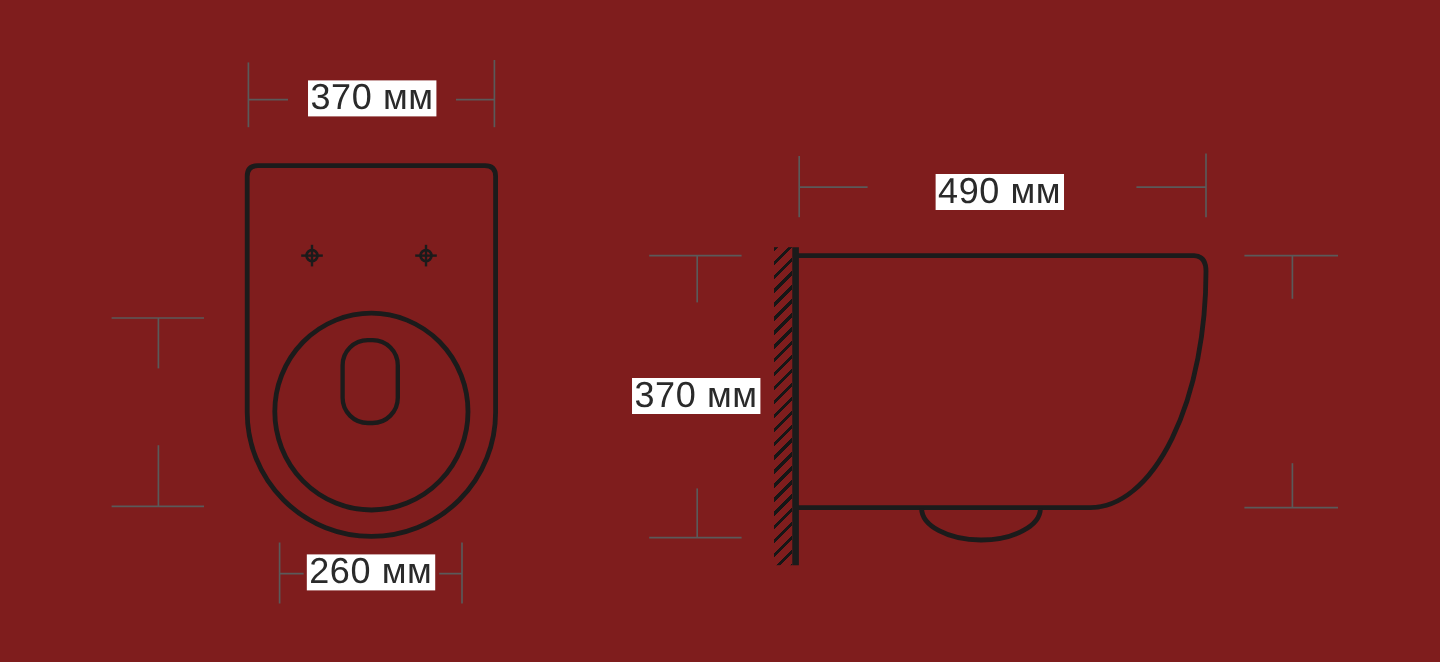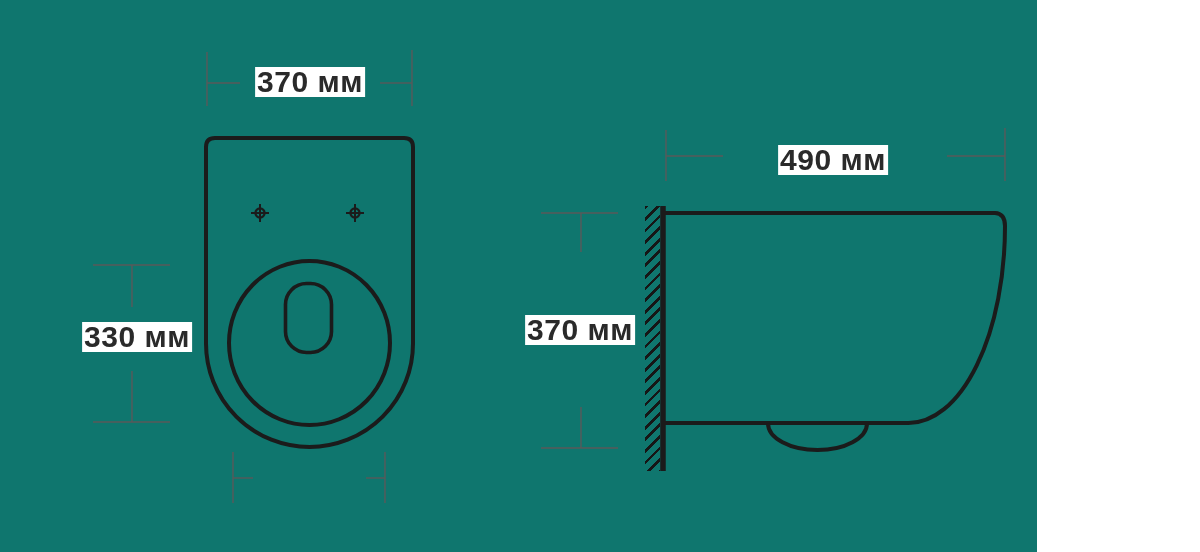--- a/index.html
+++ b/index.html
@@ -2,26 +2,25 @@
 <html><head>
 <meta charset="utf-8">
 <style>
   html, body {
     margin: 0;
     padding: 0;
     background: #ffffff;
   }
   .canvas {
     position: relative;
-    width: 1037px;
+    width: 1200px;
     height: 552px;
-    background: #0f766e;
+    background: #7f1d1d;
     overflow: hidden;
     font-family: "Liberation Sans", sans-serif;
-    font-weight: bold;
   }
   .linework {
     position: absolute;
     left: 0;
     top: 0;
   }
   .wall-hatch {
     position: absolute;
     left: 645px;
     top: 206px;
@@ -118,21 +117,21 @@
         <line x1="1037" y1="423" x2="1115" y2="423"></line>
         <line x1="1077" y1="213" x2="1077" y2="249"></line>
         <line x1="1077" y1="386" x2="1077" y2="423"></line>
       </g>
 
     </g>
   </svg>
 
   <div class="dim-label" style="left:310px; top:82px;">370 мм</div>
 
-  <div class="dim-label" style="left:137px; top:337px;">330 мм</div>
 
+  <div class="dim-label" style="left:309px; top:477px;">260 мм</div>
 
   <div class="dim-label" style="left:833px; top:160px;">490 мм</div>
 
   <div class="dim-label" style="left:580px; top:330px;">370 мм</div>
 
 
 </div>
 
 </body></html>

